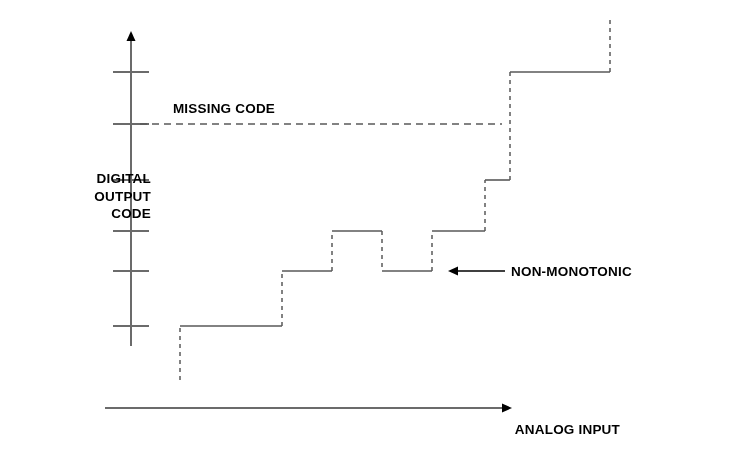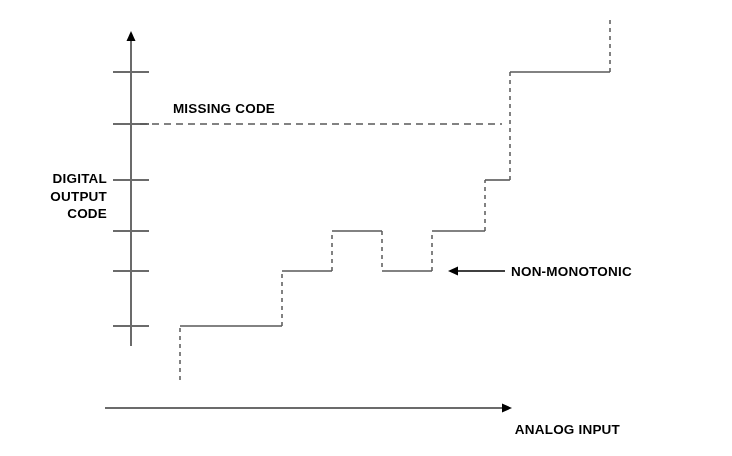--- a/index.html
+++ b/index.html
@@ -31,20 +31,21 @@
     letter-spacing: 0.2px;
     color: #000000;
     white-space: pre;
     line-height: 17.5px;
   }
   #y-axis-title {
     left: 0px;
     top: 170px;
     width: 107px;
     text-align: right;
+    padding-left: 44px;
   }
   #x-axis-title {
     left: 0px;
     top: 421px;
     width: 620px;
     text-align: right;
   }
   #missing-code-label {
     left: 0px;
     top: 100px;

